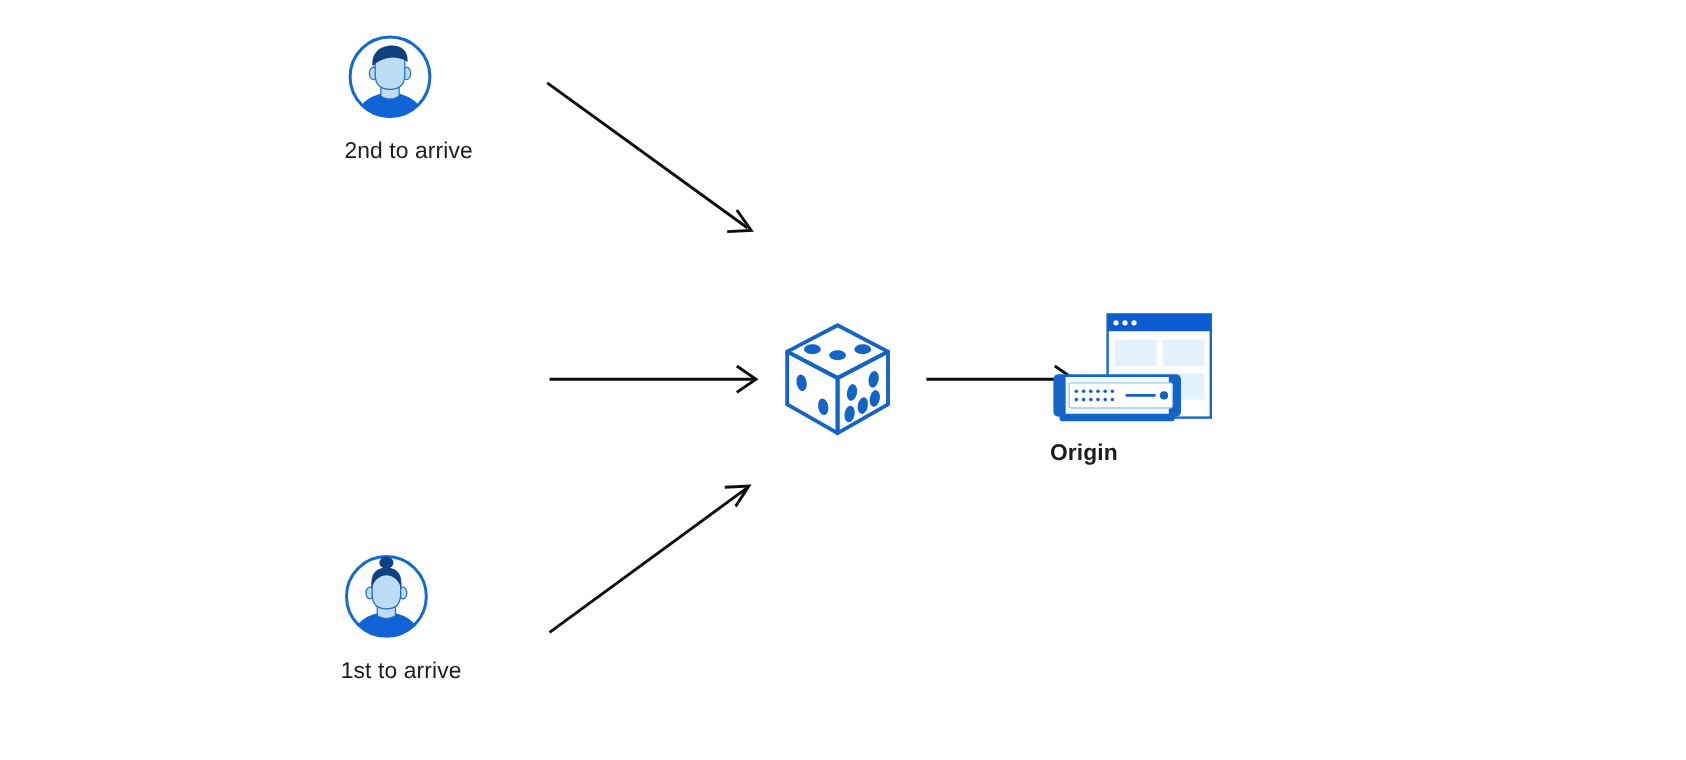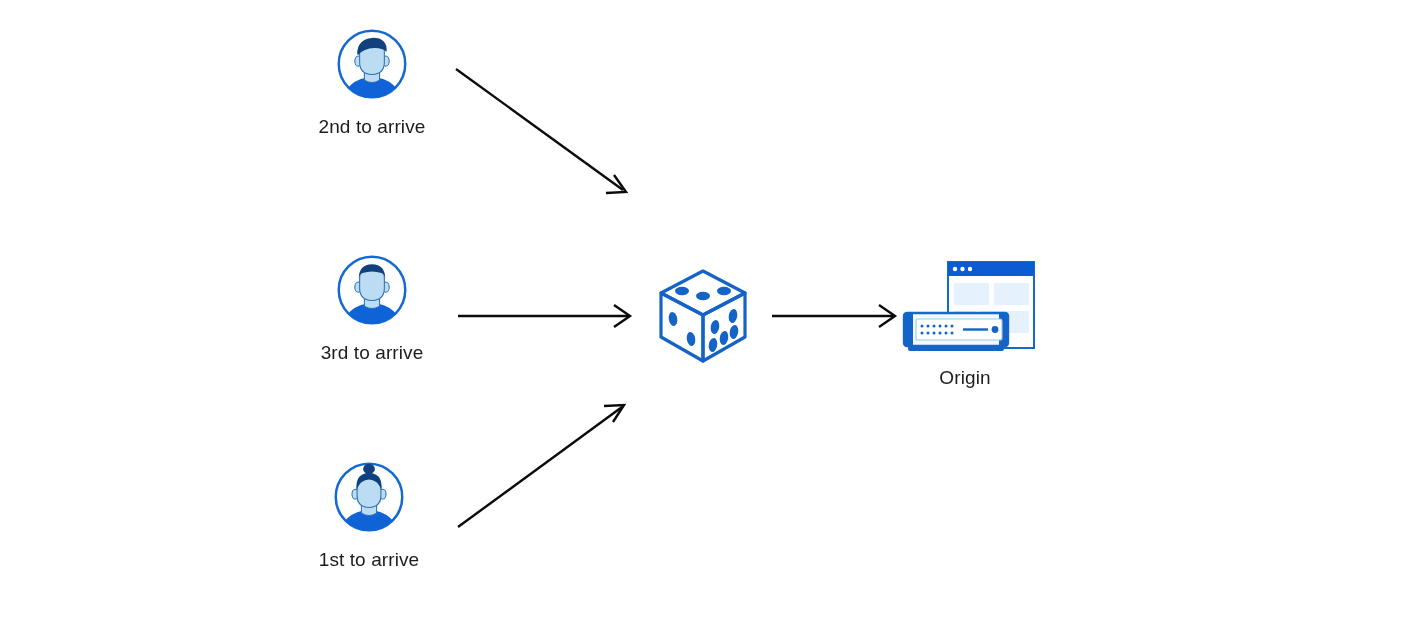--- a/index.html
+++ b/index.html
@@ -14,39 +14,39 @@
     position: relative;
     width: 1405px;
     height: 633px;
     background: #ffffff;
     overflow: hidden;
   }
   .node {
     position: absolute;
     display: flex;
     flex-direction: column;
-    align-items: center;
+    align-items: flex-start;
   }
   .node-label {
     font-family: "Liberation Sans", sans-serif;
     font-size: 19px;
     color: #1d1d1d;
     letter-spacing: 0.1px;
     white-space: nowrap;
     line-height: 1.2;
   }
   .avatar-node { width: 170px; }
   .avatar-wrap {
     width: 76px;
     height: 76px;
   }
   .avatar-label { margin-top: 14px; }
 
   .dice-node { width: 110px; }
-  .origin-node { width: 180px; }
+  .origin-node { width: 180px; font-weight: bold; }
   .origin-wrap {
     width: 130px;
     height: 95px;
     position: relative;
   }
   .origin-label { margin-top: 14px; }
 
   svg.arrow-layer {
     position: absolute;
     left: 0;
@@ -113,42 +113,20 @@
           <path d="M27 28 Q27 15 40 15 Q53 15 53 28 L53 38 Q53 51 40 51 Q27 51 27 38 Z" fill="#bcdcf3" stroke="#2a6fb5" stroke-width="1.1"></path>
 
           <path d="M25.5 30 Q24 14 40 12.5 Q56 12 55.5 27 Q52.5 24.5 47 23.5 Q39 22.2 32 25.5 Q28 27.4 25.5 30 Z" fill="#11407f"></path>
           <path d="M25.5 30 Q25 22 30 18" fill="none" stroke="#11407f" stroke-width="2"></path>
         </g>
       </svg>
     </div>
     <div class="node-label avatar-label">2nd to arrive</div>
   </div>
 
-  <div class="node avatar-node" style="left:287px; top:252px;">
-    <div class="avatar-wrap">
-      <svg viewBox="0 0 80 80" width="76" height="76">
-        <defs>
-          <clipPath id="clipB">
-              <circle cx="40" cy="40" r="35"></circle>
-            </clipPath>
-        </defs>
-        <circle cx="40" cy="40" r="35" fill="#ffffff" stroke="#1169d1" stroke-width="2.6"></circle>
-        <g clip-path="url(#clipB)">
-          <path d="M8 82 C10 62, 26 54, 40 54 C54 54, 70 62, 72 82 Z" fill="#0f63d6"></path>
-          <path d="M32 44 L32 57 Q40 62 48 57 L48 44 Z" fill="#bcdcf3" stroke="#2a6fb5" stroke-width="1.1"></path>
-          <ellipse cx="25.5" cy="37" rx="3.6" ry="5.4" fill="#bcdcf3" stroke="#2a6fb5" stroke-width="1.1"></ellipse>
-          <ellipse cx="54.5" cy="37" rx="3.6" ry="5.4" fill="#bcdcf3" stroke="#2a6fb5" stroke-width="1.1"></ellipse>
-          <path d="M27 28 Q27 15 40 15 Q53 15 53 28 L53 38 Q53 51 40 51 Q27 51 27 38 Z" fill="#bcdcf3" stroke="#2a6fb5" stroke-width="1.1"></path>
-
-          <path d="M26 29 Q26 13 40 13 Q54 13 54 29 Q54 24 50 22.2 Q45 20.4 40 20.4 Q35 20.4 30 22.2 Q26 24 26 29 Z" fill="#11407f"></path>
-        </g>
-      </svg>
-    </div>
-    <div class="node-label avatar-label">3rd to arrive</div>
-  </div>
 
   <div class="node avatar-node" style="left:284px; top:459px;">
     <div class="avatar-wrap">
       <svg viewBox="0 0 80 80" width="76" height="76">
         <defs>
           <clipPath id="clipC">
               <circle cx="40" cy="40" r="35"></circle>
             </clipPath>
         </defs>
         <circle cx="40" cy="40" r="35" fill="#ffffff" stroke="#1169d1" stroke-width="2.6"></circle>

